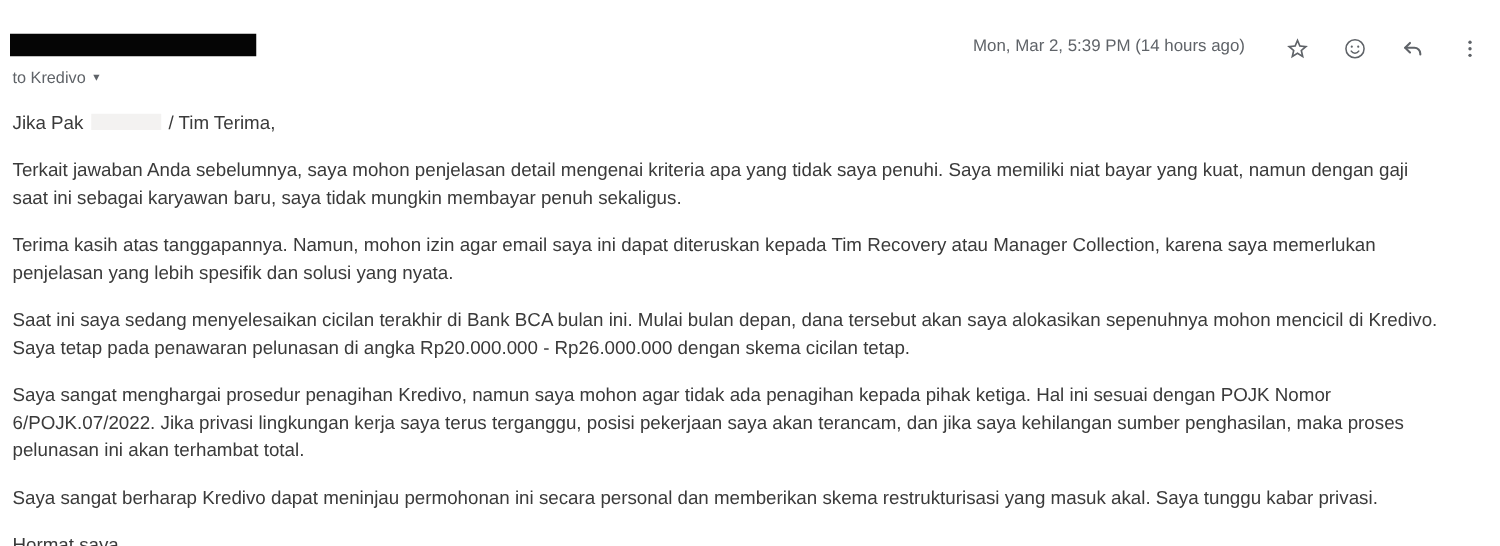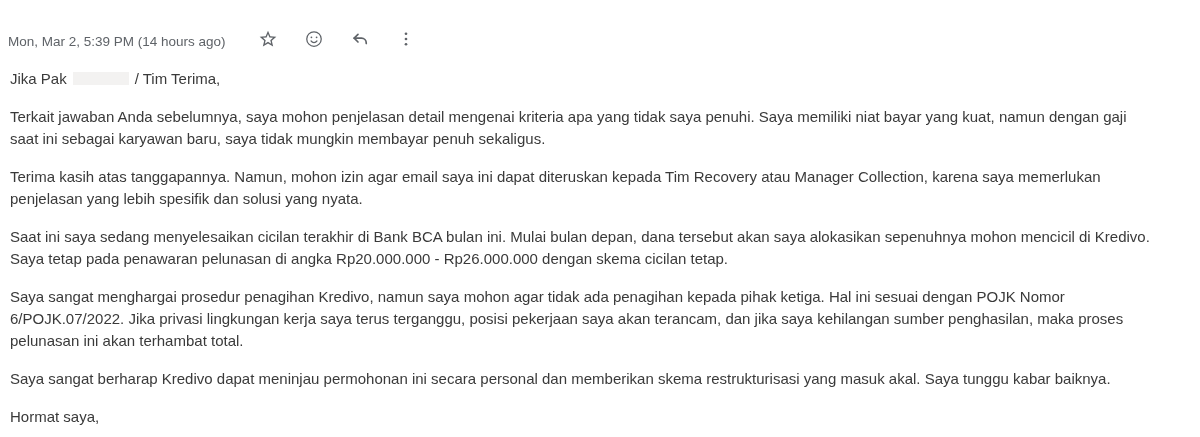--- a/index.html
+++ b/index.html
@@ -32,21 +32,21 @@
     display: inline-flex;
     align-items: center;
     gap: 6px;
     cursor: pointer;
     user-select: none;
   }
   .caret { font-size: 10px; color: #5f6368; }
 
   .header-right {
     display: flex;
-    align-items: flex-end;
+    align-items: flex-start;
     gap: 26px;
     padding-top: 2px;
   }
   .date {
     font-size: 13.5px;
     color: #5f6368;
     white-space: nowrap;
     margin-right: 6px;
   }
   .icon-btn {
@@ -75,20 +75,27 @@
     margin: 0 6px -1px 6px;
   }
   .closing { margin-bottom: 0 !important; }
 </style>
 </head>
 <body>
 
 <div class="page">
 
   <div class="email-header">
+    <div class="header-left">
+      <div class="sender-redaction"></div>
+      <div class="recipient-row">
+        <span>to Kredivo</span>
+        <span class="caret">▾</span>
+      </div>
+    </div>
 
     <div class="header-right">
       <span class="date">Mon, Mar 2, 5:39 PM (14 hours ago)</span>
 
       <span class="icon-btn">
         <svg viewBox="0 0 24 24" fill="#5f6368">
           <path d="M22 9.24l-7.19-.62L12 2 9.19 8.62 2 9.24l5.46 4.73L5.82 21 12 17.27 18.18 21l-1.63-7.03L22 9.24zM12 15.4l-3.76 2.27 1-4.28-3.32-2.88 4.38-.38L12 6.1l1.71 4.04 4.38.38-3.32 2.88 1 4.28L12 15.4z"></path>
         </svg>
       </span>
 
@@ -118,18 +125,18 @@
     </div>
   </div>
 
   <div class="email-body">
     <p class="greeting"><span>Jika Pak</span><span class="name-redaction"></span><span>/ Tim Terima,</span></p>
 
     <p>Terkait jawaban Anda sebelumnya, saya mohon penjelasan detail mengenai kriteria apa yang tidak saya penuhi. Saya memiliki niat bayar yang kuat, namun dengan gaji saat ini sebagai karyawan baru, saya tidak mungkin membayar penuh sekaligus.</p>
     <p>Terima kasih atas tanggapannya. Namun, mohon izin agar email saya ini dapat diteruskan kepada Tim Recovery atau Manager Collection, karena saya memerlukan penjelasan yang lebih spesifik dan solusi yang nyata.</p>
     <p>Saat ini saya sedang menyelesaikan cicilan terakhir di Bank BCA bulan ini. Mulai bulan depan, dana tersebut akan saya alokasikan sepenuhnya mohon mencicil di Kredivo. Saya tetap pada penawaran pelunasan di angka Rp20.000.000 - Rp26.000.000 dengan skema cicilan tetap.</p>
     <p>Saya sangat menghargai prosedur penagihan Kredivo, namun saya mohon agar tidak ada penagihan kepada pihak ketiga. Hal ini sesuai dengan POJK Nomor 6/POJK.07/2022. Jika privasi lingkungan kerja saya terus terganggu, posisi pekerjaan saya akan terancam, dan jika saya kehilangan sumber penghasilan, maka proses pelunasan ini akan terhambat total.</p>
-    <p>Saya sangat berharap Kredivo dapat meninjau permohonan ini secara personal dan memberikan skema restrukturisasi yang masuk akal. Saya tunggu kabar baiknya.</p>
+    <p>Saya sangat berharap Kredivo dapat meninjau permohonan ini secara personal dan memberikan skema restrukturisasi yang masuk akal. Saya tunggu kabar privasi.</p>
 
     <p class="closing">Hormat saya,</p>
   </div>
 
 </div>
 
 </body></html>

